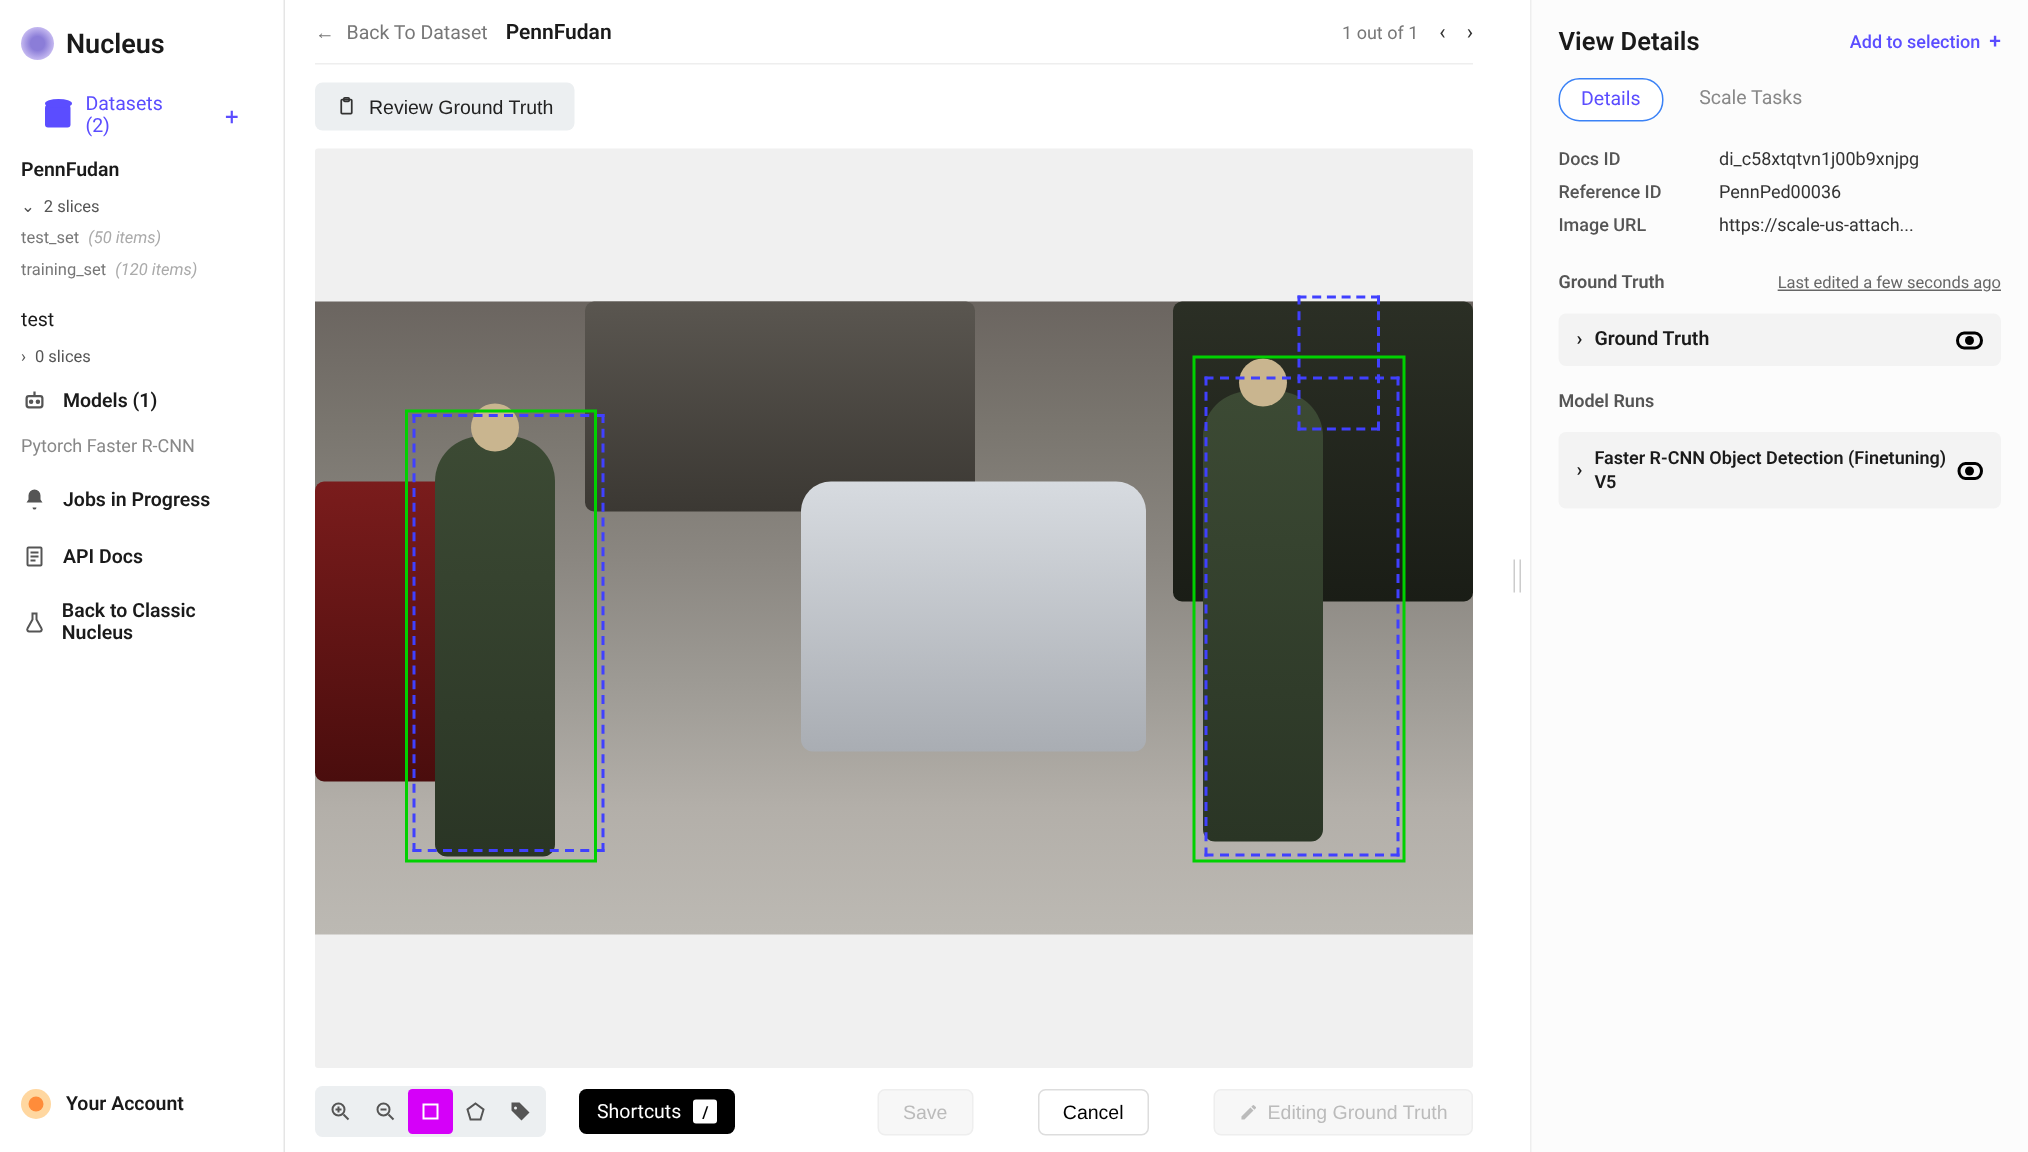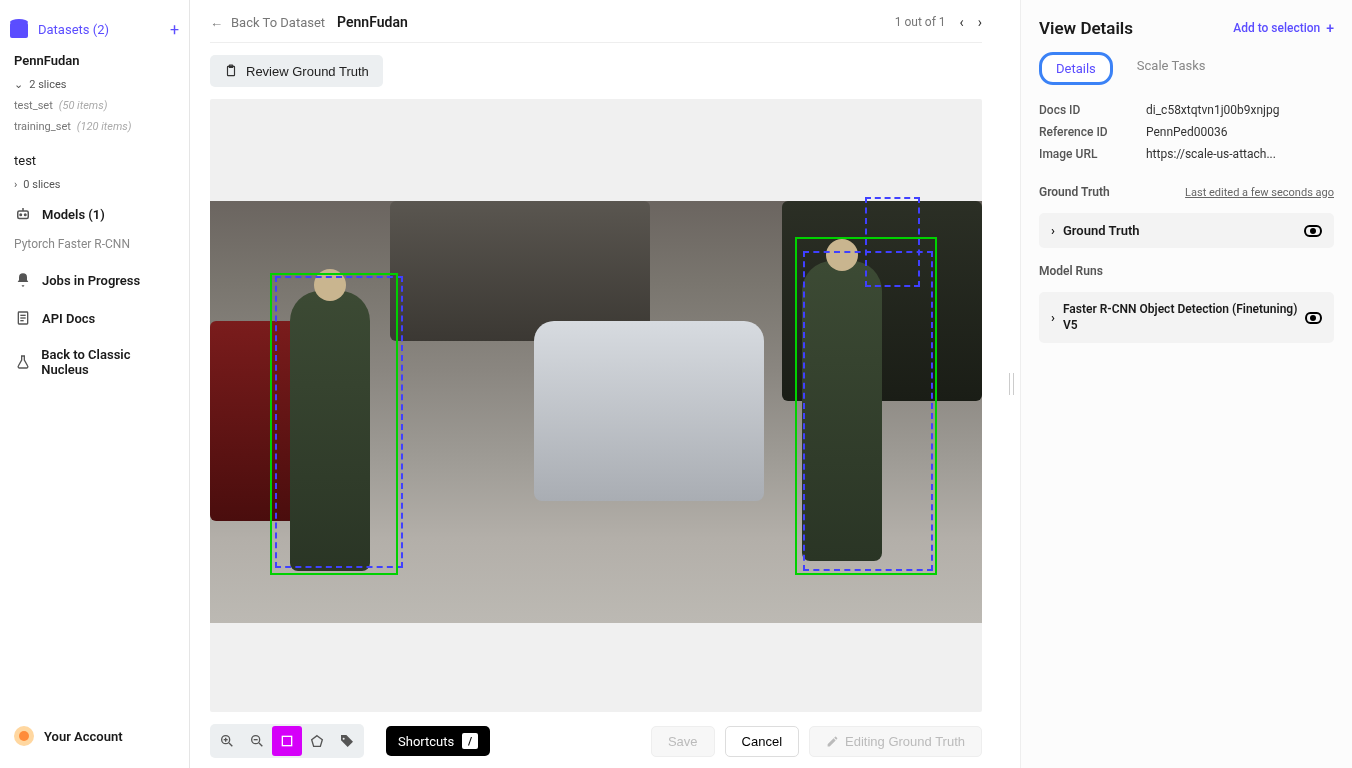--- a/index.html
+++ b/index.html
@@ -3,21 +3,21 @@
 <meta charset="utf-8">
 <style>
 * { box-sizing: border-box; margin: 0; padding: 0; }
 body { font-family: -apple-system, BlinkMacSystemFont, "Segoe UI", Roboto, sans-serif; font-size: 13px; color: #1a1a1a; background: #fff; overflow: hidden; }
 .app { display: flex; width: 1352px; height: 768px; }
 
 
 .sidebar { width: 190px; border-right: 1px solid #e5e5e5; display: flex; flex-direction: column; padding: 12px 0; }
 .brand { display: flex; align-items: center; gap: 8px; padding: 6px 14px 14px; font-size: 18px; font-weight: 600; }
 .brand-logo { width: 22px; height: 22px; border-radius: 50%; background: radial-gradient(circle, #8b7dd8 30%, #c4b8f0 70%); }
-.nav-row { display: flex; align-items: center; gap: 26px; padding: 8px 10px; cursor: pointer; color: #333; }
+.nav-row { display: flex; align-items: center; gap: 26px; padding: 8px 30px; cursor: pointer; color: #333; }
 .nav-row.datasets { color: #5b4dff; justify-content: space-between; }
 .nav-row.datasets .left { display: flex; align-items: center; gap: 10px; }
 .db-icon { width: 18px; height: 16px; background: #5b4dff; border-radius: 3px 3px 2px 2px; position: relative; }
 .db-icon::before { content: ""; position: absolute; top: -3px; left: 0; width: 18px; height: 6px; background: #5b4dff; border-radius: 50%; }
 .plus-btn { color: #5b4dff; font-size: 16px; font-weight: 400; }
 .ds-name { padding: 6px 14px; font-weight: 600; font-size: 13px; }
 .slices-row { display: flex; align-items: center; gap: 6px; padding: 4px 14px; font-size: 11px; color: #555; }
 .slice-item { padding: 4px 14px; font-size: 11px; color: #777; display: flex; gap: 6px; }
 .slice-count { color: #aaa; font-style: italic; }
 .nav-section { display: flex; align-items: center; gap: 10px; padding: 10px 14px; font-weight: 600; font-size: 13px; }
@@ -54,57 +54,61 @@
 .bbox { position: absolute; border: 2px solid #00d100; }
 .bbox.dashed { border: 2px dashed #4040ff; }
 
 .toolbar { display: flex; align-items: center; justify-content: space-between; padding-top: 12px; }
 .tool-left { display: flex; align-items: center; gap: 0; background: #eceff1; border-radius: 5px; padding: 2px; }
 .tool-btn { width: 30px; height: 30px; display: inline-flex; align-items: center; justify-content: center; cursor: pointer; border-radius: 3px; color: #555; }
 .tool-btn.active { background: #d500f9; color: #fff; }
 .shortcuts { margin-left: 22px; background: #000; color: #fff; border-radius: 5px; padding: 7px 12px; font-size: 13px; display: inline-flex; align-items: center; gap: 8px; }
 .shortcuts .kbd { background: #fff; color: #000; width: 16px; height: 16px; border-radius: 2px; display: inline-flex; align-items: center; justify-content: center; font-size: 11px; font-weight: 600;}
 .tool-right { display: flex; gap: 10px; }
-.btn { padding: 7px 16px; border-radius: 5px; border: 1px solid #ddd; background: #fff; font-size: 13px; cursor: pointer; }
+.btn { padding: 7px 16px; border-radius: 5px; border: 1px solid #ddd; background: #fff; font-size: 13px; cursor: pointer; margin-left: 33px; }
 .btn.disabled { color: #bbb; background: #f7f7f7; border-color: #eee; cursor: default; }
 .btn.edit { display: inline-flex; align-items: center; gap: 6px; }
 
 
 .splitter { width: 18px; display: flex; align-items: center; justify-content: center; color: #bbb; cursor: col-resize; }
 .splitter .bars { display: flex; gap: 3px; }
 .splitter .bars span { width: 1px; height: 22px; background: #ccc; display: block; }
 
 
 .details { width: 332px; border-left: 1px solid #eee; padding: 18px 18px 0; background: #fcfcfc; display: flex; flex-direction: column; gap: 14px; overflow: hidden;}
 .details-header { display: flex; justify-content: space-between; align-items: center; }
 .details-title { font-size: 17px; font-weight: 600; }
 .add-sel { color: #5b4dff; font-size: 12px; font-weight: 500; display: inline-flex; align-items: center; gap: 6px; }
 .add-sel .plus { font-size: 14px; }
 .tabs { display: flex; gap: 10px; }
 .tab { padding: 6px 14px; border-radius: 14px; font-size: 13px; cursor: pointer; color: #888;}
-.tab.active { border: 3px solid #3b82f6; color: #5b4dff; background: #fff; }
+.tab.active { border: 1px solid #3b82f6; color: #5b4dff; background: #fff; }
 .kv { display: flex; justify-content: space-between; font-size: 12px; padding: 4px 0; gap: 12px;}
 .kv .k { color: #555; font-weight: 500; flex: 0 0 95px;}
 .kv .v { color: #333; text-align: left; flex: 1; white-space: nowrap; overflow: hidden; text-overflow: ellipsis;}
 .section-head { display: flex; justify-content: space-between; align-items: center; margin-top: 6px;}
 .section-head .label { font-size: 12px; font-weight: 600; color: #555; }
 .section-head .edited { font-size: 11px; color: #666; text-decoration: underline; }
 .collapse-row { display: flex; align-items: center; justify-content: space-between; background: #f3f3f3; border-radius: 5px; padding: 10px 12px; }
 .collapse-row .left { display: flex; align-items: center; gap: 8px; font-weight: 600; font-size: 13px; }
 .eye { width: 18px; height: 12px; border: 2px solid #000; border-radius: 60% / 100%; position: relative; }
 .eye::after { content: ""; position: absolute; left: 50%; top: 50%; transform: translate(-50%,-50%); width: 6px; height: 6px; background: #000; border-radius: 50%; }
 .collapse-row.multi .title { font-size: 12px; font-weight: 600; line-height: 1.3; }
 svg { display: block; }
 </style>
 </head>
 <body>
 
 <div class="app">
 
   <div class="sidebar">
+    <div class="brand">
+      <span class="brand-logo"></span>
+      <span>Nucleus</span>
+    </div>
 
     <div class="nav-row datasets">
       <span class="left">
         <span class="db-icon"></span>
         <span>Datasets (2)</span>
       </span>
       <span class="plus-btn">+</span>
     </div>
 
     <div class="ds-name">PennFudan</div>

